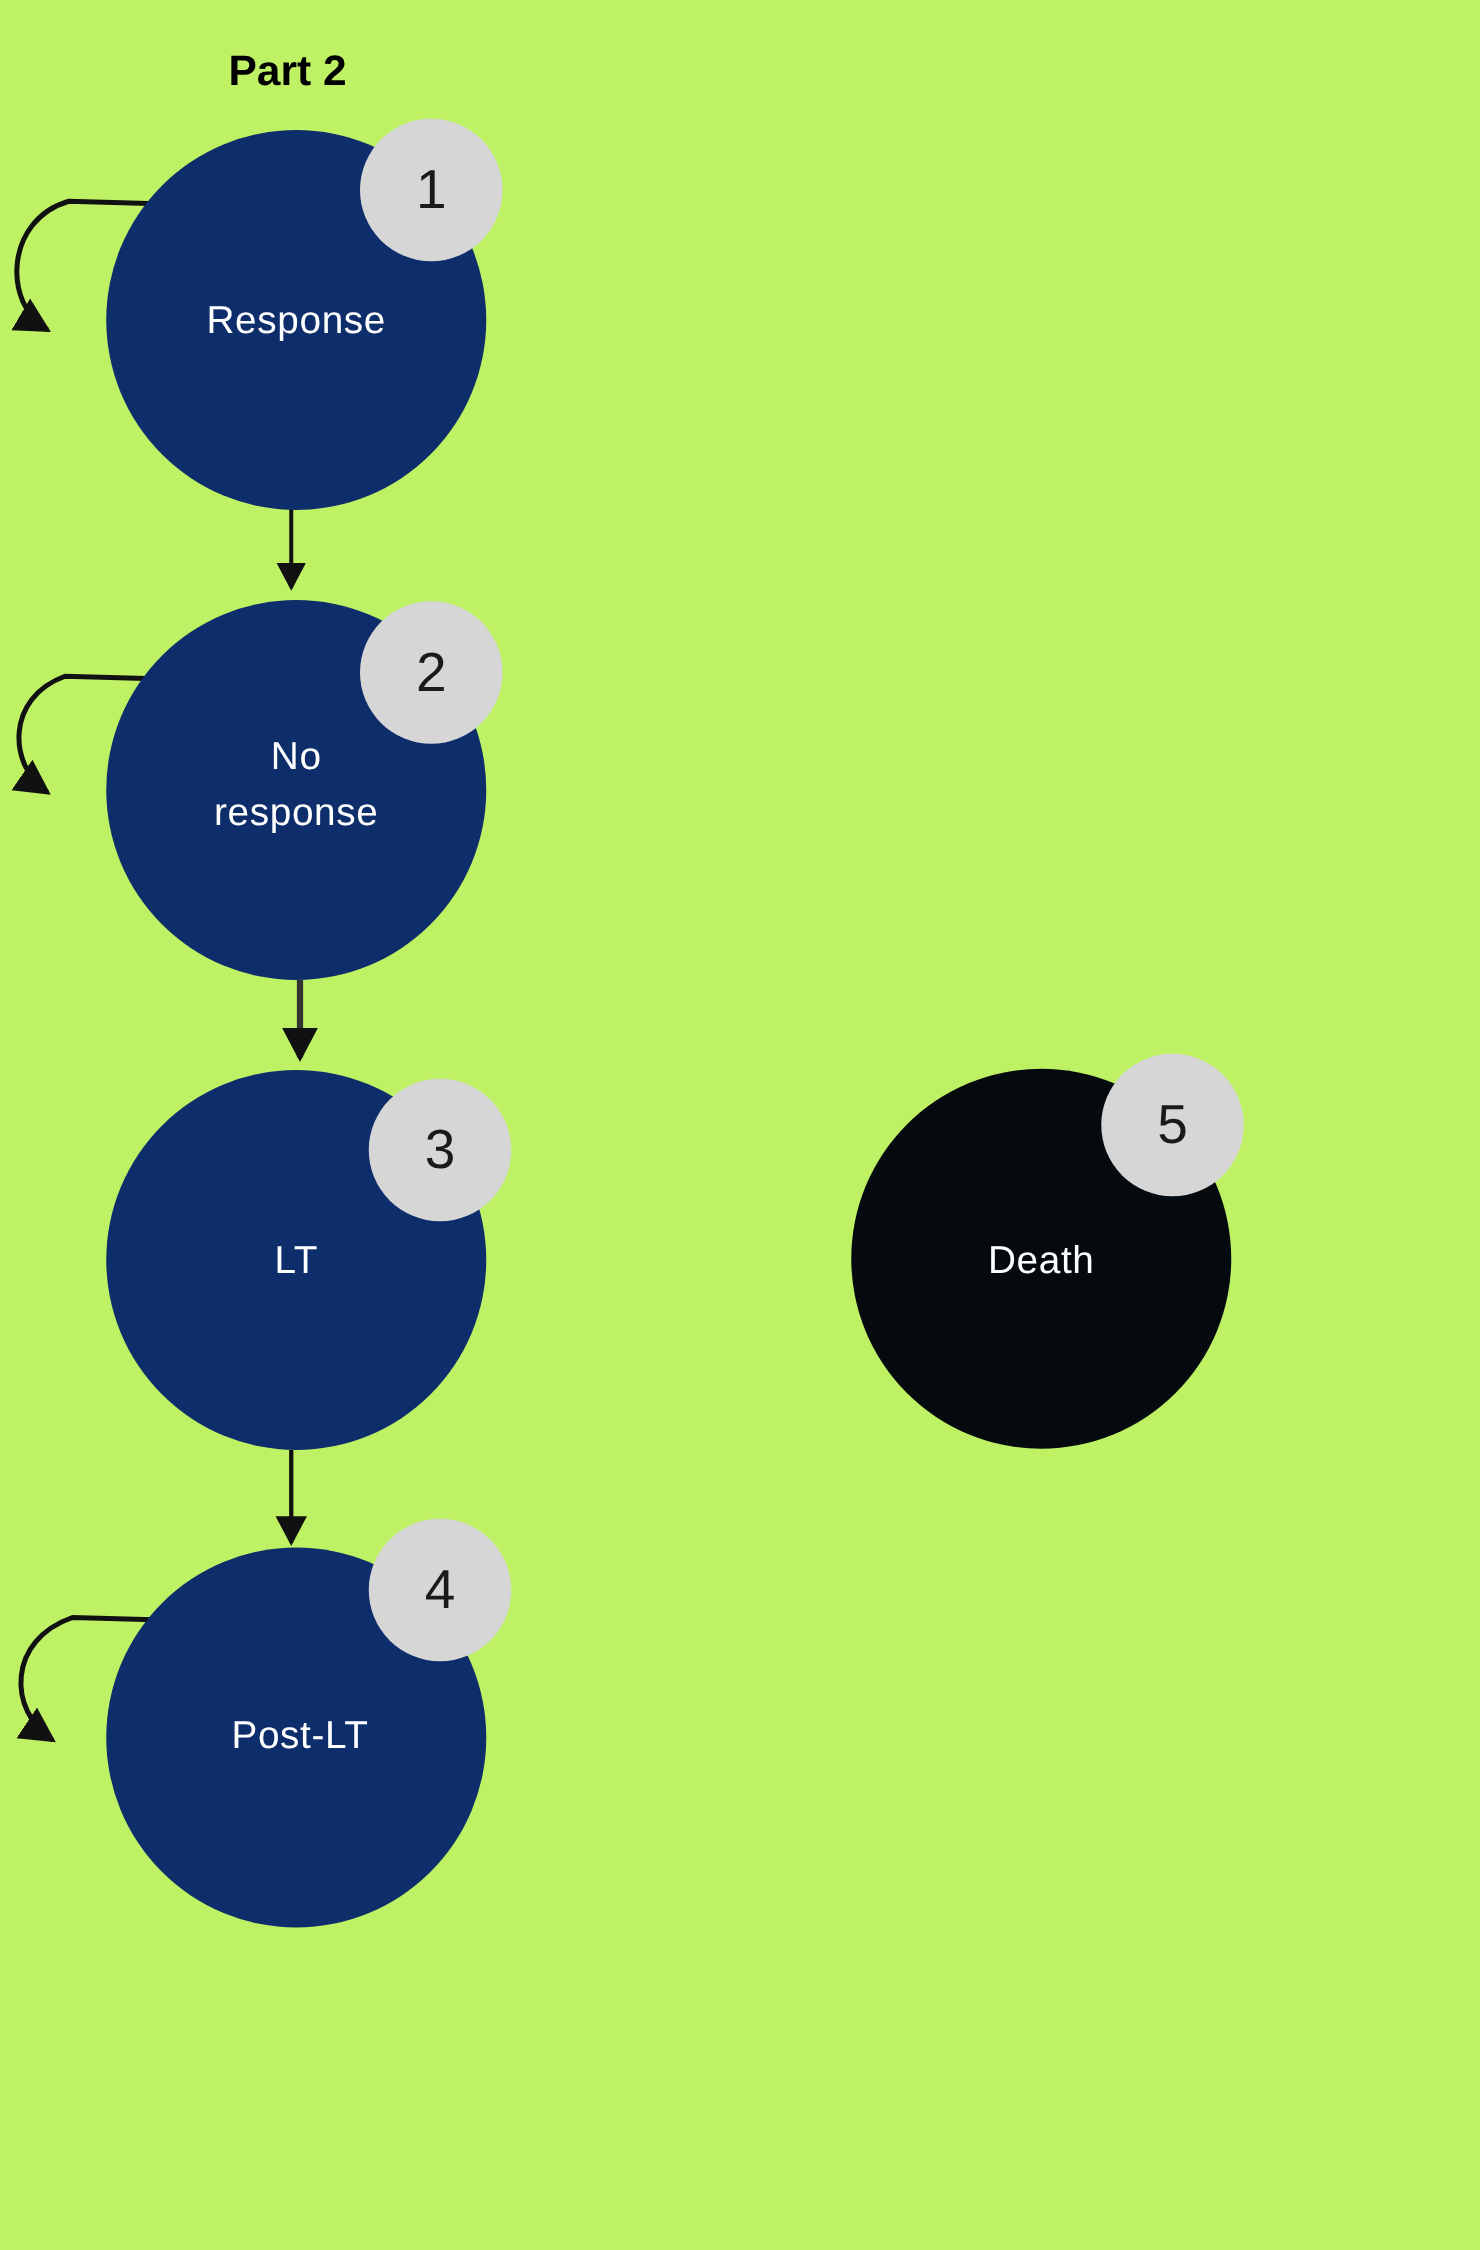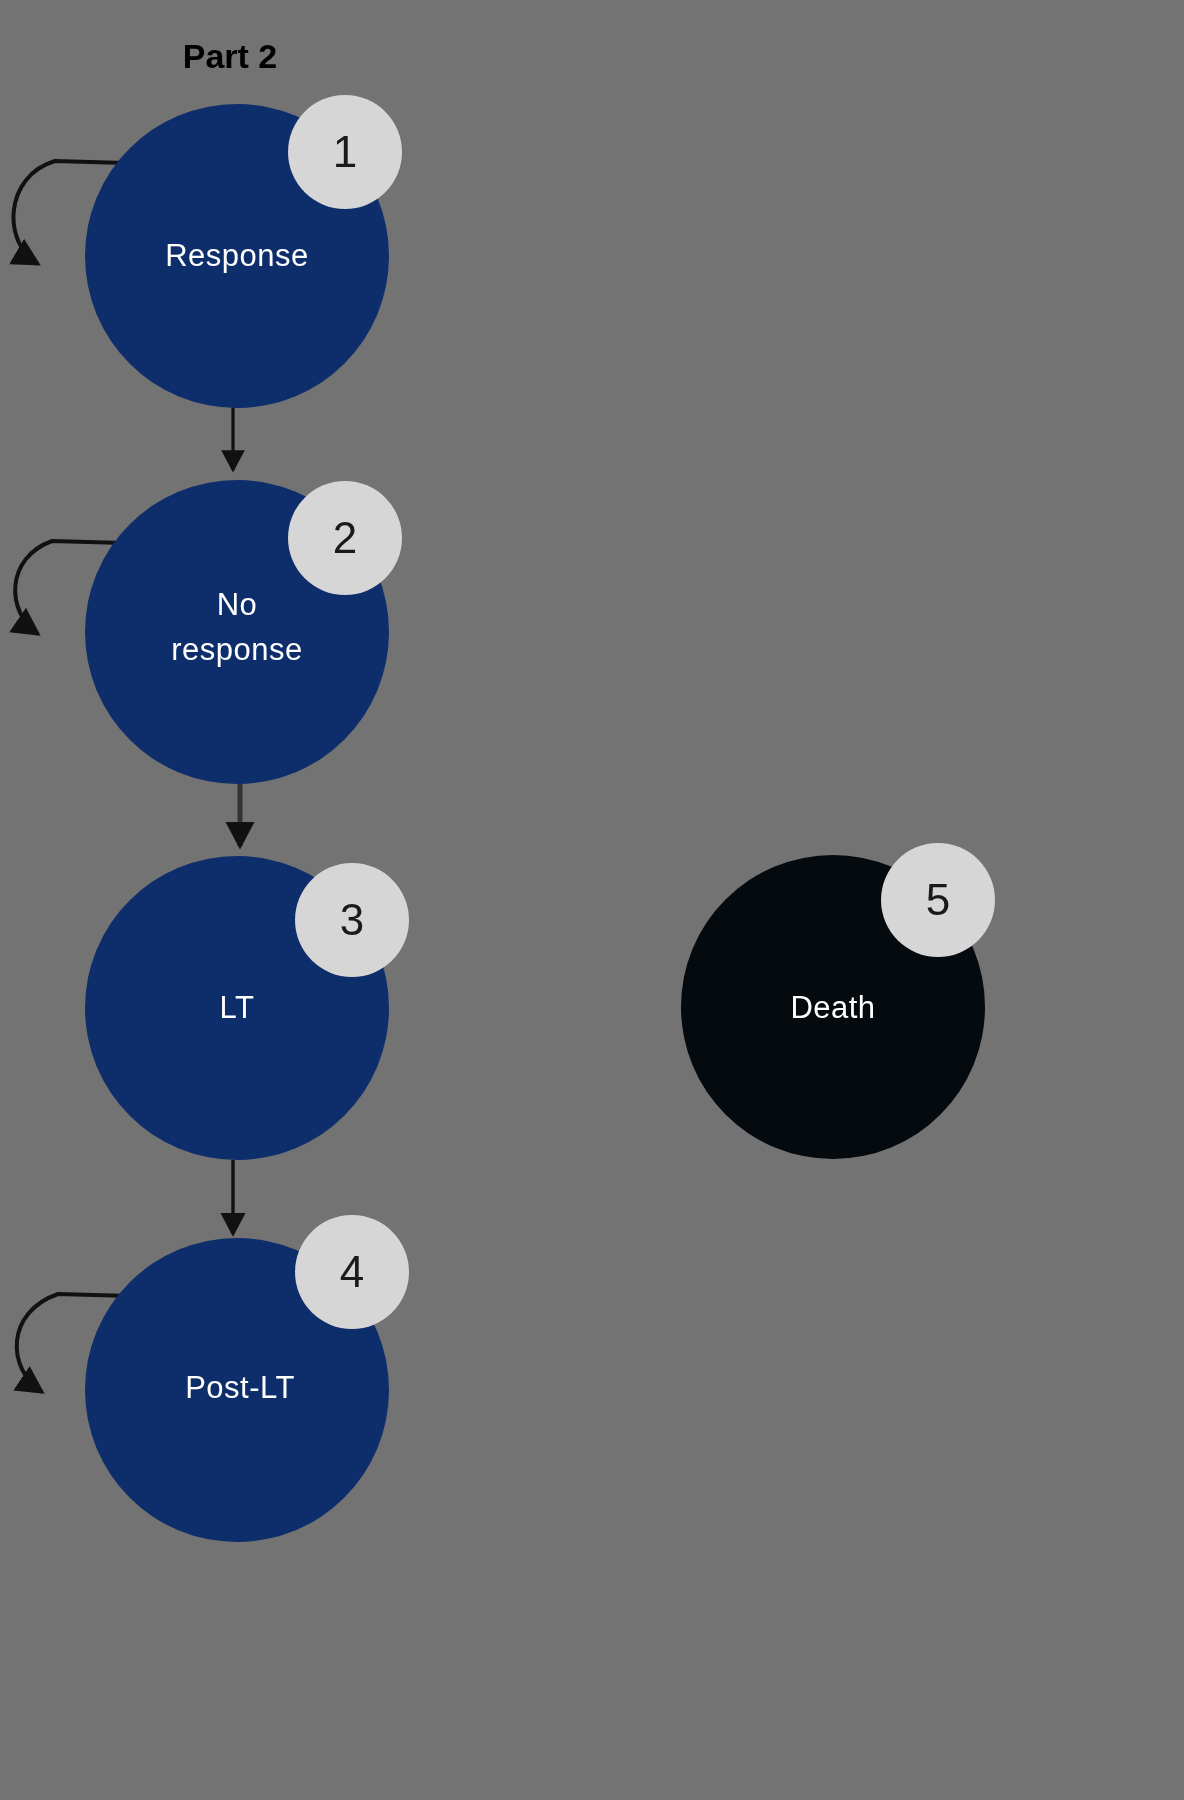--- a/index.html
+++ b/index.html
@@ -8,21 +8,21 @@
     padding: 0;
     background: #ffffff;
   }
   body {
     font-family: "Liberation Sans", sans-serif;
   }
   #canvas {
     position: relative;
     width: 1184px;
     height: 1800px;
-    background: #737373;
+    background: #bef264;
     overflow: hidden;
   }
   #diagram-svg {
     position: absolute;
     left: 0;
     top: 0;
     width: 1184px;
     height: 1800px;
   }
   .node-label {

